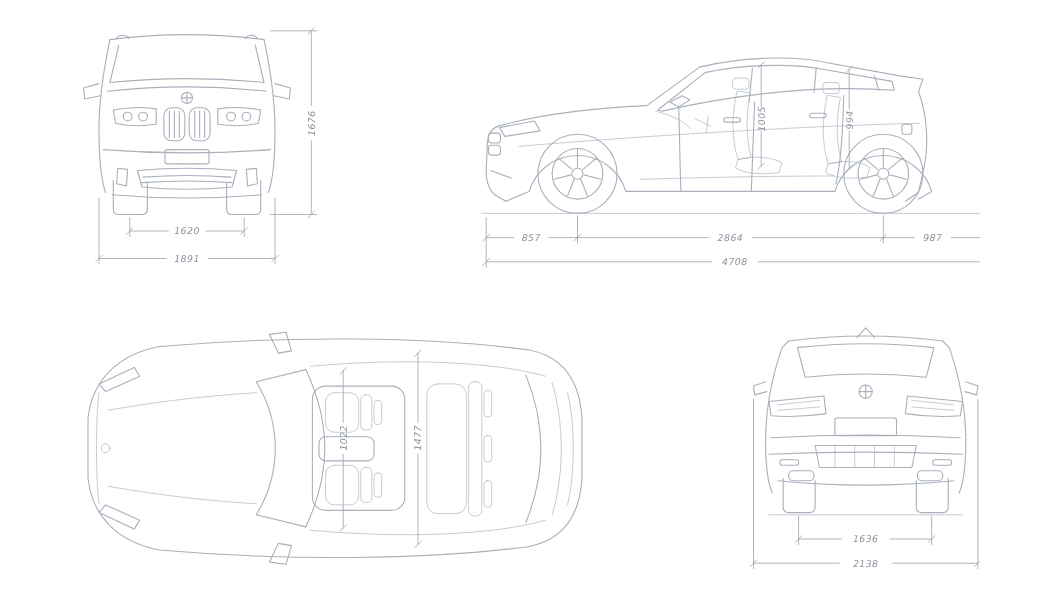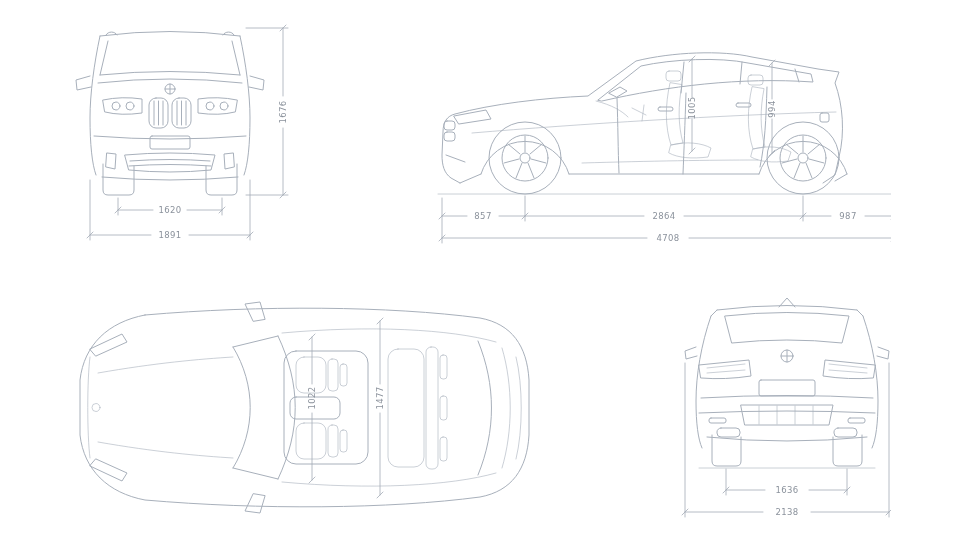--- a/index.html
+++ b/index.html
@@ -1,18 +1,18 @@
 <!DOCTYPE html>
 <html style="--line: #a8b0bb; --dim: #a3abb6; --text: #8b929c; --bg: #ffffff;"><head>
 <meta charset="utf-8">
 <style>
   * { margin:0; padding:0; box-sizing:border-box; }
   :root { --line:#a8b0bb; --dim:#a3abb6; --text:#8b929c; --bg:#ffffff; }
   body { background:var(--bg); font-family:"DejaVu Sans","Liberation Sans",sans-serif; }
-  .canvas { position:relative; width:891px; height:546px; background:var(--bg); overflow:hidden; }
+  .canvas { position:relative; width:891px; height:546px; background:var(--bg); overflow:hidden;font-style:italic; }
   .view { position:absolute; }
   svg path, svg rect, svg circle {
     fill:none; stroke:var(--line); stroke-width:1;
     stroke-linecap:round; stroke-linejoin:round;
   }
   svg .thin path, svg .thin rect, svg .thin circle, svg path.thin { stroke-width:0.7; opacity:0.85; }
   svg .dim path { stroke:var(--dim); stroke-width:0.8; opacity:1; }
   svg text { fill:var(--text); stroke:none; font-size:8.5px; letter-spacing:0.4px; font-family:"DejaVu Sans","Liberation Sans",sans-serif; }
 </style>
 </head>

